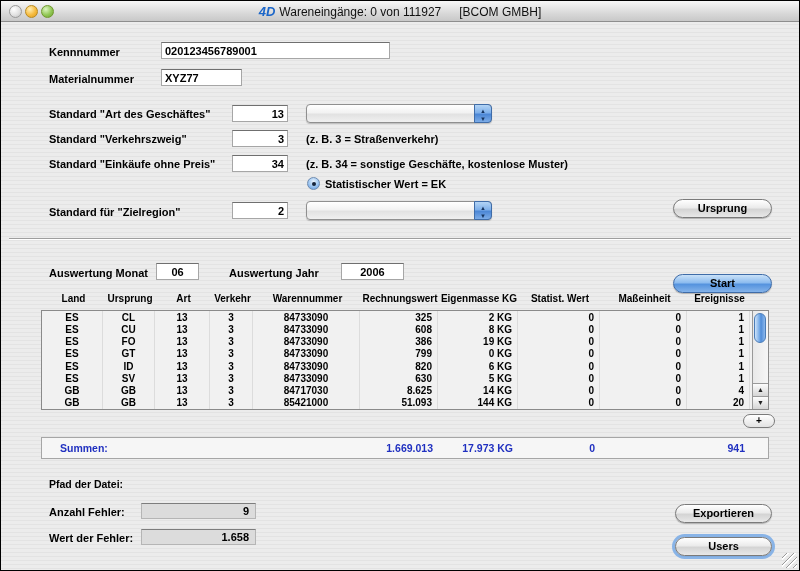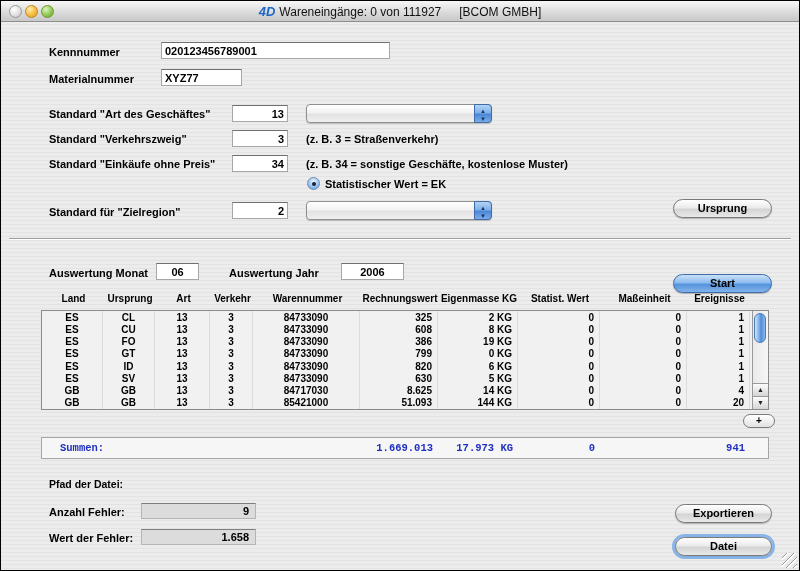--- a/index.html
+++ b/index.html
@@ -98,21 +98,21 @@
     position:absolute;left:742px;top:413px;width:32px;height:14px;border-radius:7px;
     border:1px solid #7a7a7a;background:linear-gradient(#ffffff,#e2e2e2);
     font-size:10px;font-weight:bold;text-align:center;line-height:12px;
   }
   
   #summen{
     position:absolute;left:40px;top:436px;width:728px;height:22px;
     background:#f6f6f6;border:1px solid #a6a6a6;
     display:flex;align-items:center;font-size:10.5px;font-weight:bold;color:#2030c0;
   }
-  #summen .cell{text-align:right;padding-right:5px;font-family:Liberation Mono, monospace;}
+  #summen .cell{text-align:right;padding-right:5px;}
   #summen .slabel{width:113px;text-align:left;padding-left:18px;}
   
   .pathtext{position:absolute;font-size:10.5px;font-weight:bold;white-space:nowrap;}
   #resize-grip{
     position:absolute;right:2px;bottom:2px;width:15px;height:15px;
     background:repeating-linear-gradient(135deg,transparent 0 3px,#9a9a9a 3px 4px,#ffffff 4px 5px);
   }
 </style>
 </head>
 <body>
@@ -301,16 +301,16 @@
 
   <div class="pathtext" style="left:48px;top:477px;">Pfad der Datei:</div>
 
   <div class="lbl" style="left:48px;top:505px;">Anzahl Fehler:</div>
   <div class="greyfield" style="left:140px;top:502px;width:115px;">9</div>
 
   <div class="lbl" style="left:48px;top:531px;">Wert der Fehler:</div>
   <div class="greyfield" style="left:140px;top:528px;width:115px;">1.658</div>
 
   <div class="aquabtn" style="left:674px;top:503px;width:97px;">Exportieren</div>
-  <div class="aquabtn focusring" style="left:674px;top:536px;width:97px;">Datei</div>
+  <div class="aquabtn focusring" style="left:674px;top:536px;width:97px;">Users</div>
 
   <div id="resize-grip"></div>
 </div>
 
 </body></html>

